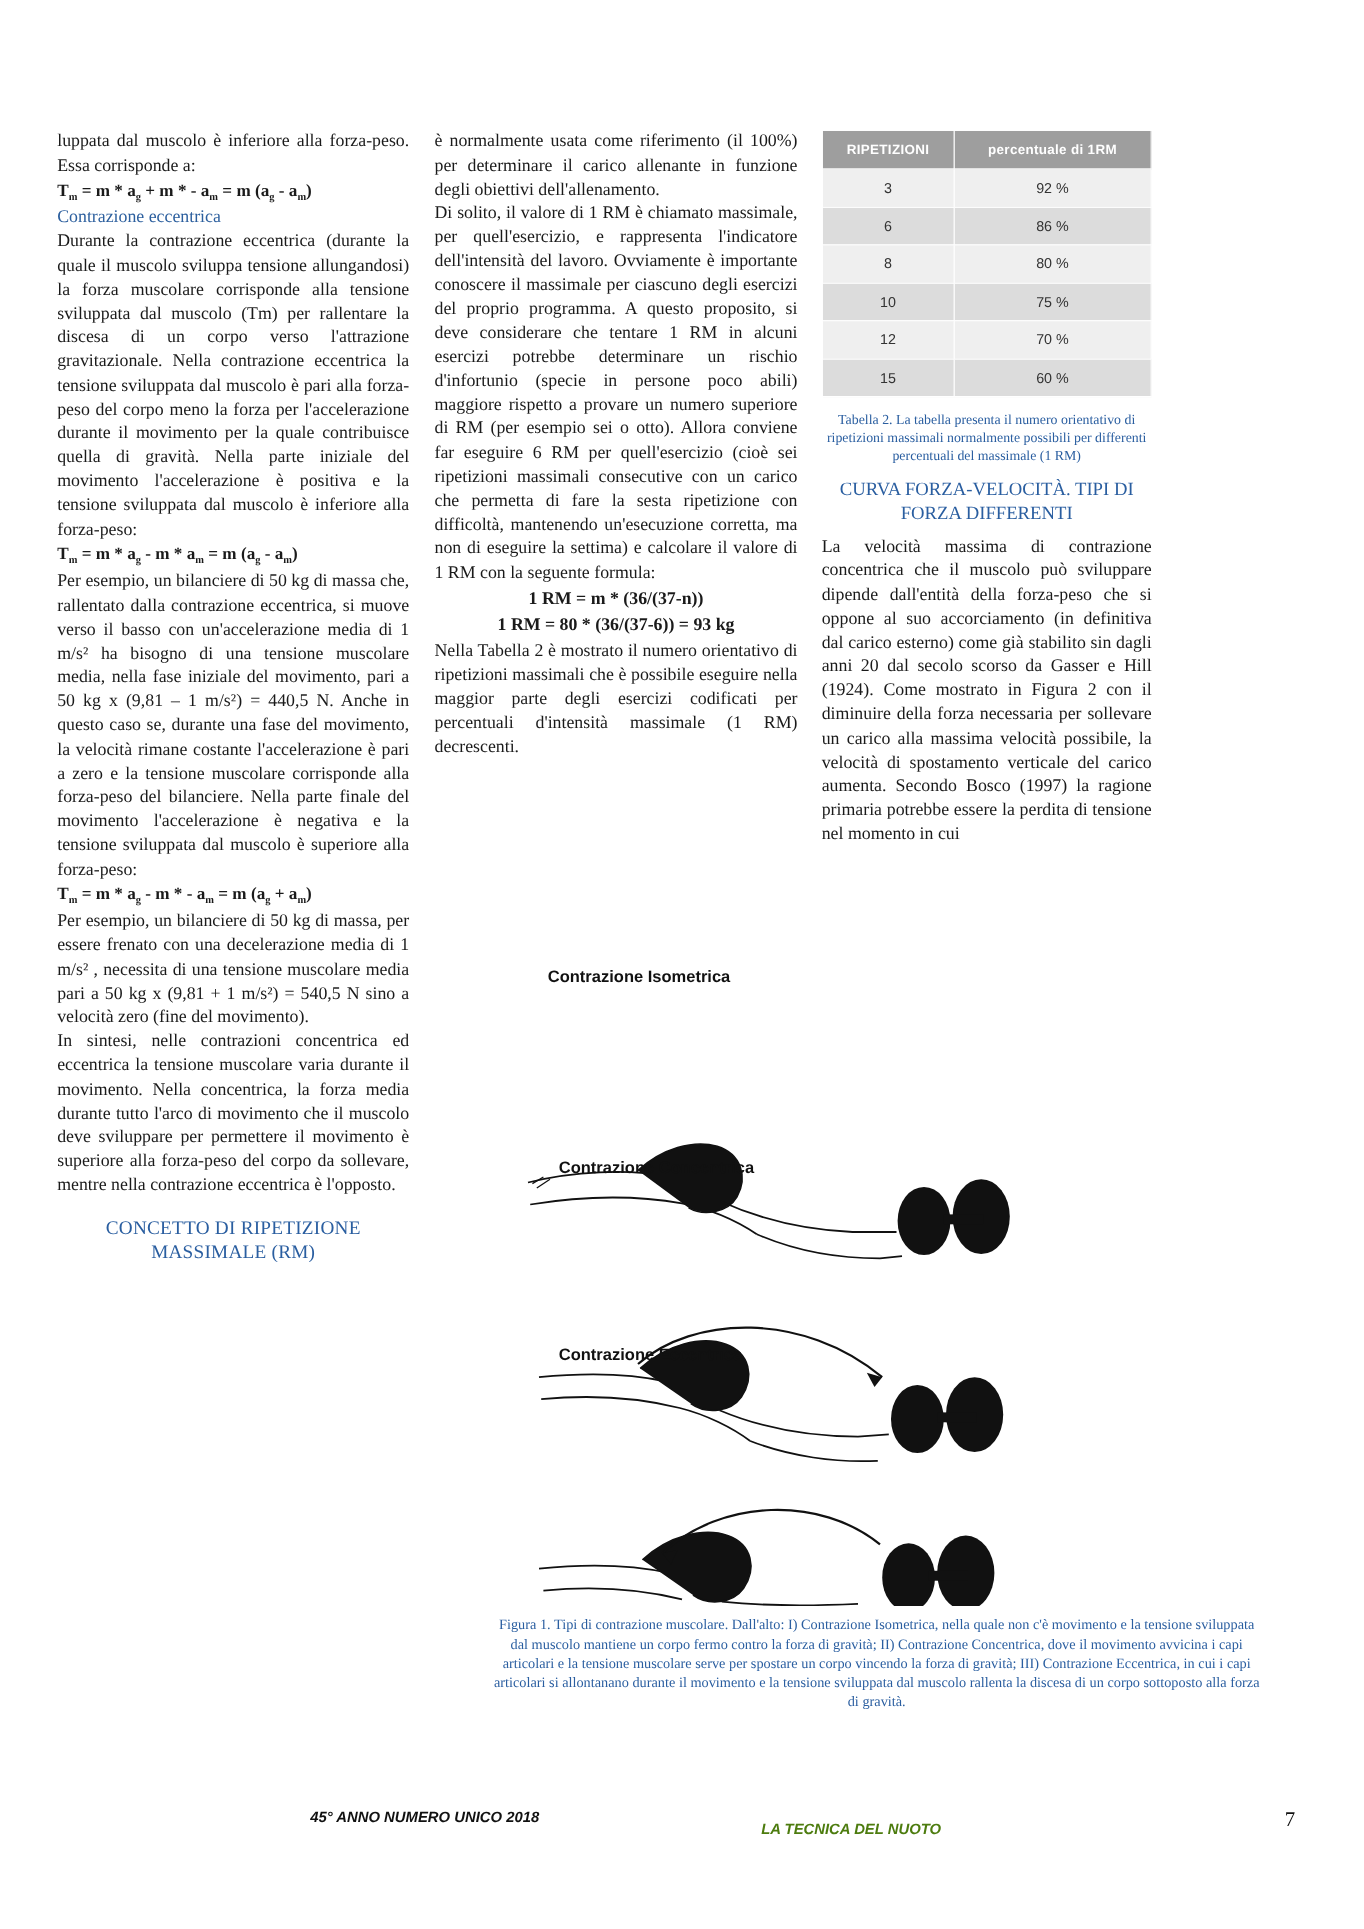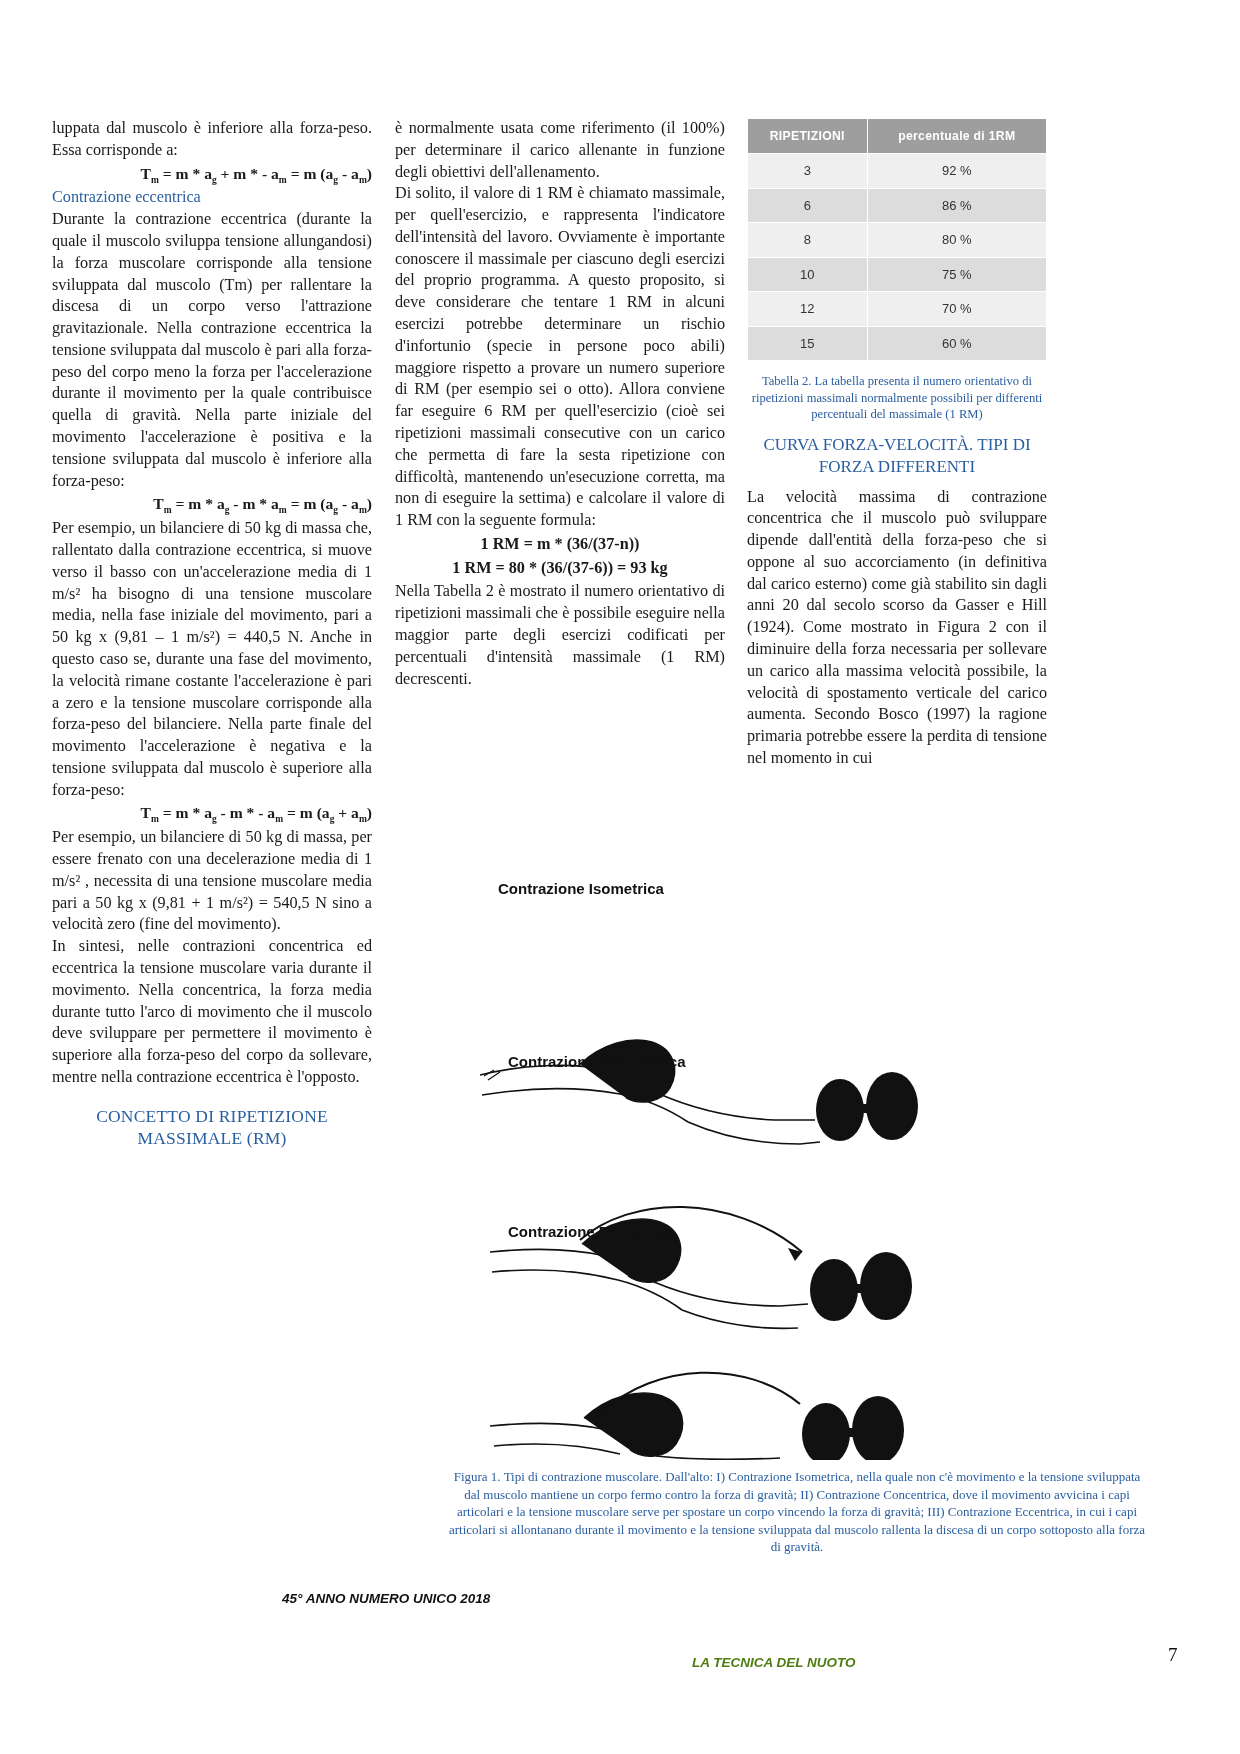--- a/index.html
+++ b/index.html
@@ -36,21 +36,21 @@
     text-justify: inter-word;
     hyphens: auto;
   }
   .col1 { left: 0px; width: 320px; }
   .col2 { left: 343px; width: 330px; }
   .col3 { left: 695px; width: 300px; }
 
   p { margin: 0; text-indent: 0; }
 
   .formula {
-    text-align: right;
+    text-align: left;
     font-weight: bold;
     margin: 2px 0 1px 0;
     font-size: 15.6px;
   }
   .formula sub { font-size: 9.5px; }
   .center-bold {
     text-align: center;
     font-weight: bold;
     margin: 2px 0;
   }
@@ -136,21 +136,21 @@
     color: #2a5ea0;
     font-size: 13px;
     line-height: 1.35;
     text-align: center;
   }
 
   
   .footer-left {
     position: absolute;
     left: 282px;
-    top: 1591px;
+    top: 1644px;
     font-family: "Liberation Sans", sans-serif;
     font-weight: bold;
     font-style: italic;
     font-size: 13.5px;
     color: #111;
   }
   .footer-center {
     position: absolute;
     left: 692px;
     top: 1655px;

